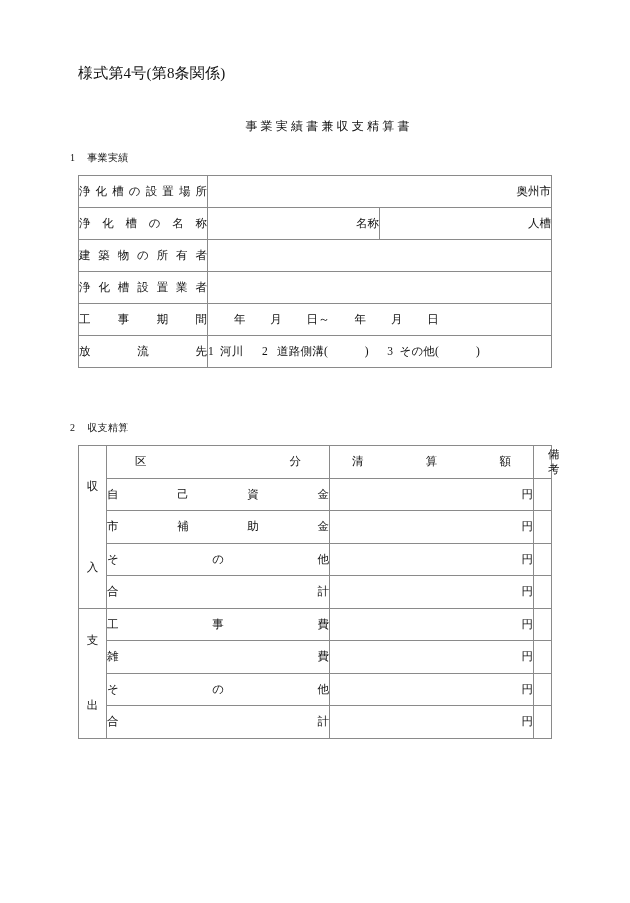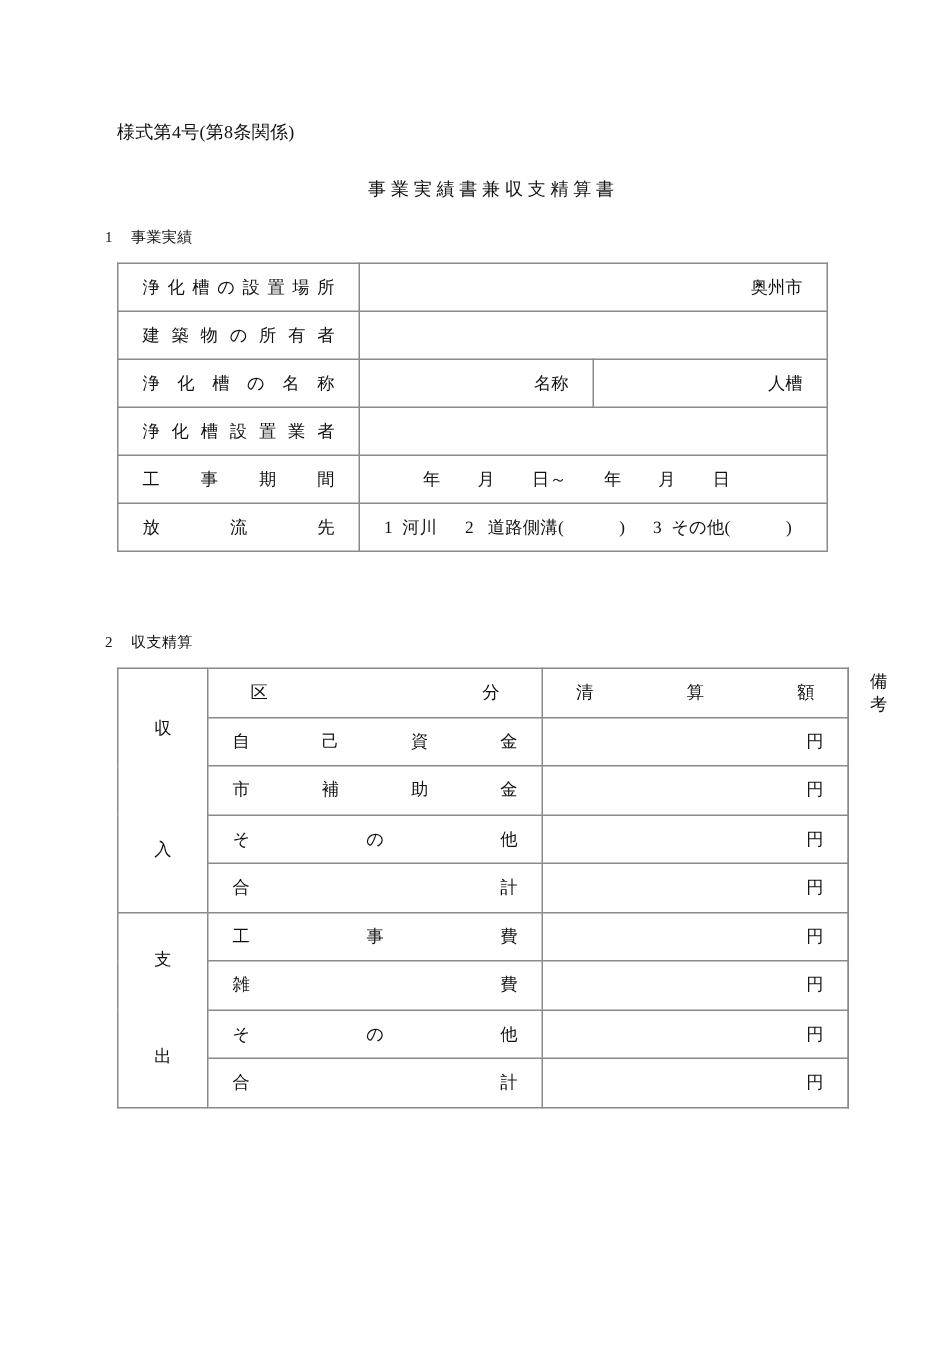--- a/index.html
+++ b/index.html
@@ -19,22 +19,22 @@
   .page {
     position: absolute;
     inset: 0;
     background: #ffffff;
   }
 
   
   .form-no {
     position: absolute;
     left: 78px;
-    top: 80px;
-    font-size: 12px;
+    top: 64px;
+    font-size: 15px;
     letter-spacing: 0.2px;
     white-space: nowrap;
   }
   .doc-title {
     position: absolute;
     left: 0;
     right: 0;
     top: 118px;
     text-align: center;
     font-size: 12px;
@@ -55,21 +55,21 @@
 
   
   table.form {
     position: absolute;
     border-collapse: collapse;
     table-layout: fixed;
     font-size: 11.5px;
   }
   table.form td {
     border: 1px solid #8a8a8a;
-    padding: 0 16px;
+    padding: 0 0;
     vertical-align: middle;
     background: #ffffff;
   }
 
   
   #table-jisseki {
     left: 78px;
     top: 175px;
     width: 474px;
   }
@@ -168,27 +168,27 @@
     <span class="num">1</span><span>事業実績</span>
   </div>
 
   <table class="form" id="table-jisseki">
     <tbody>
       <tr>
         <td class="lbl">浄化槽の設置場所</td>
         <td class="val" colspan="2">奥州市</td>
       </tr>
       <tr>
-        <td class="lbl">建築物の所有者</td>
-        <td class="val" colspan="2"></td>
-      </tr>
-      <tr>
         <td class="lbl">浄化槽の名称</td>
         <td class="val">名称</td>
         <td class="val-unit">人槽</td>
+      </tr>
+      <tr>
+        <td class="lbl">建築物の所有者</td>
+        <td class="val" colspan="2"></td>
       </tr>
       <tr>
         <td class="lbl">浄化槽設置業者</td>
         <td class="val" colspan="2"></td>
       </tr>
       <tr>
         <td class="lbl">工事期間</td>
         <td colspan="2">
             <span class="date-line">年        月        日～        年        月        日</span>
           </td>

